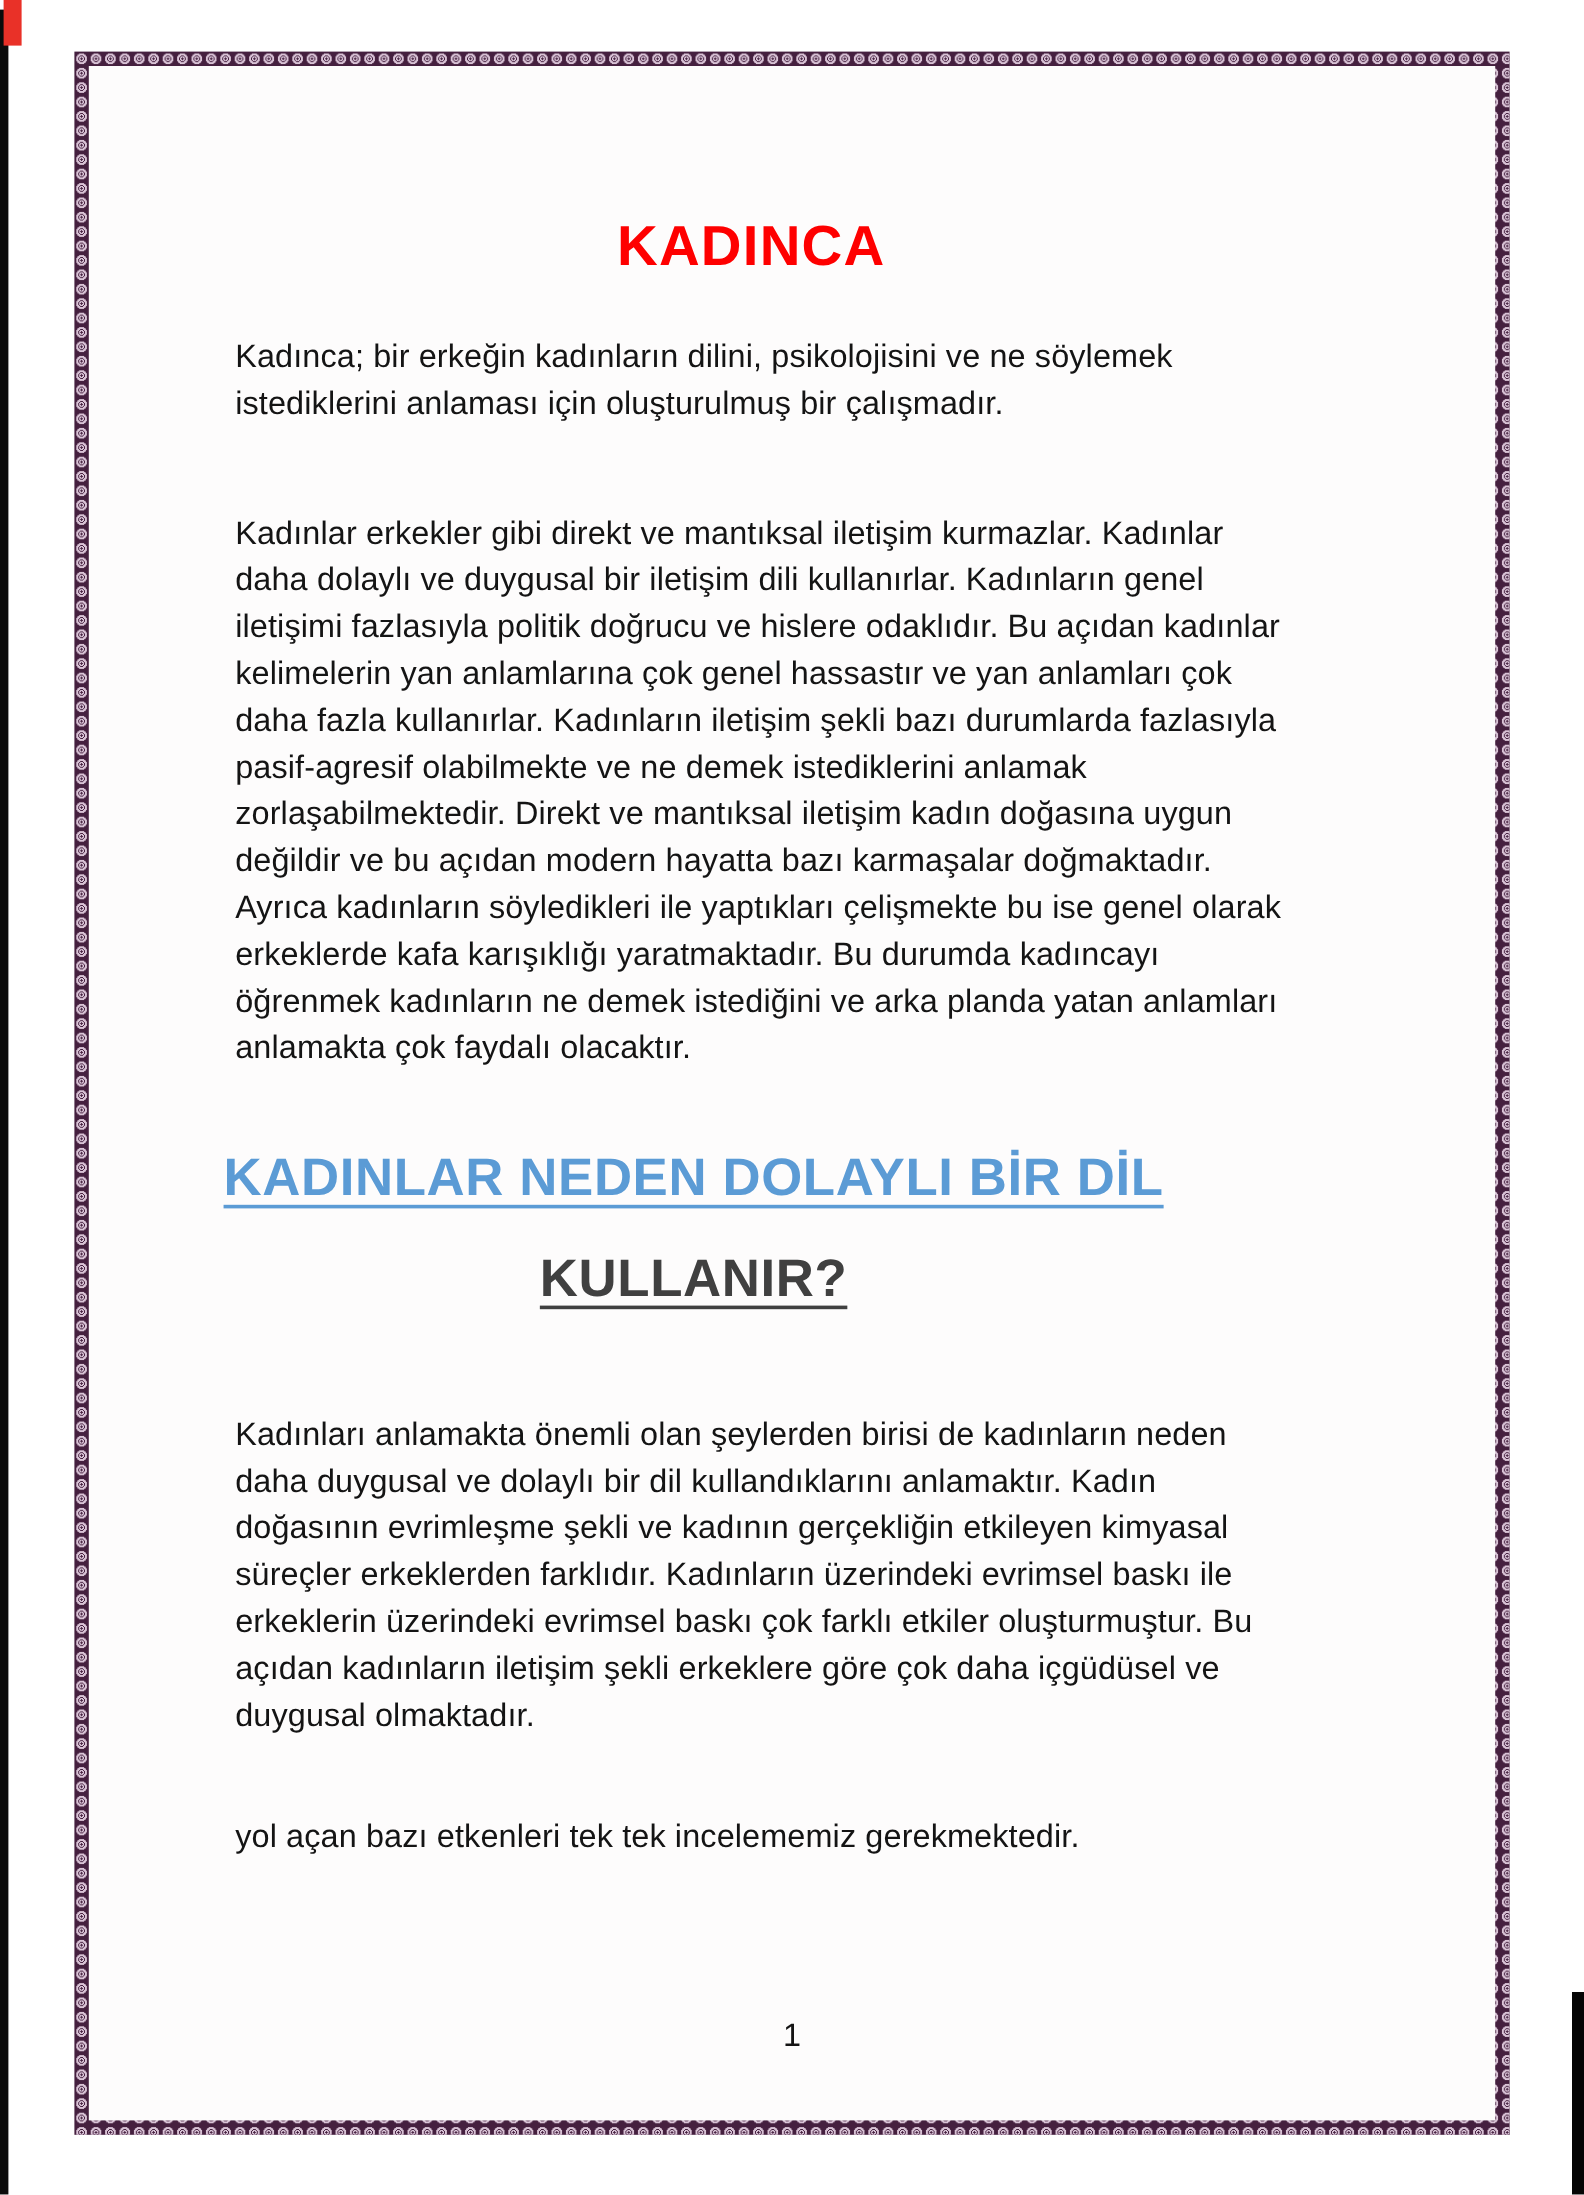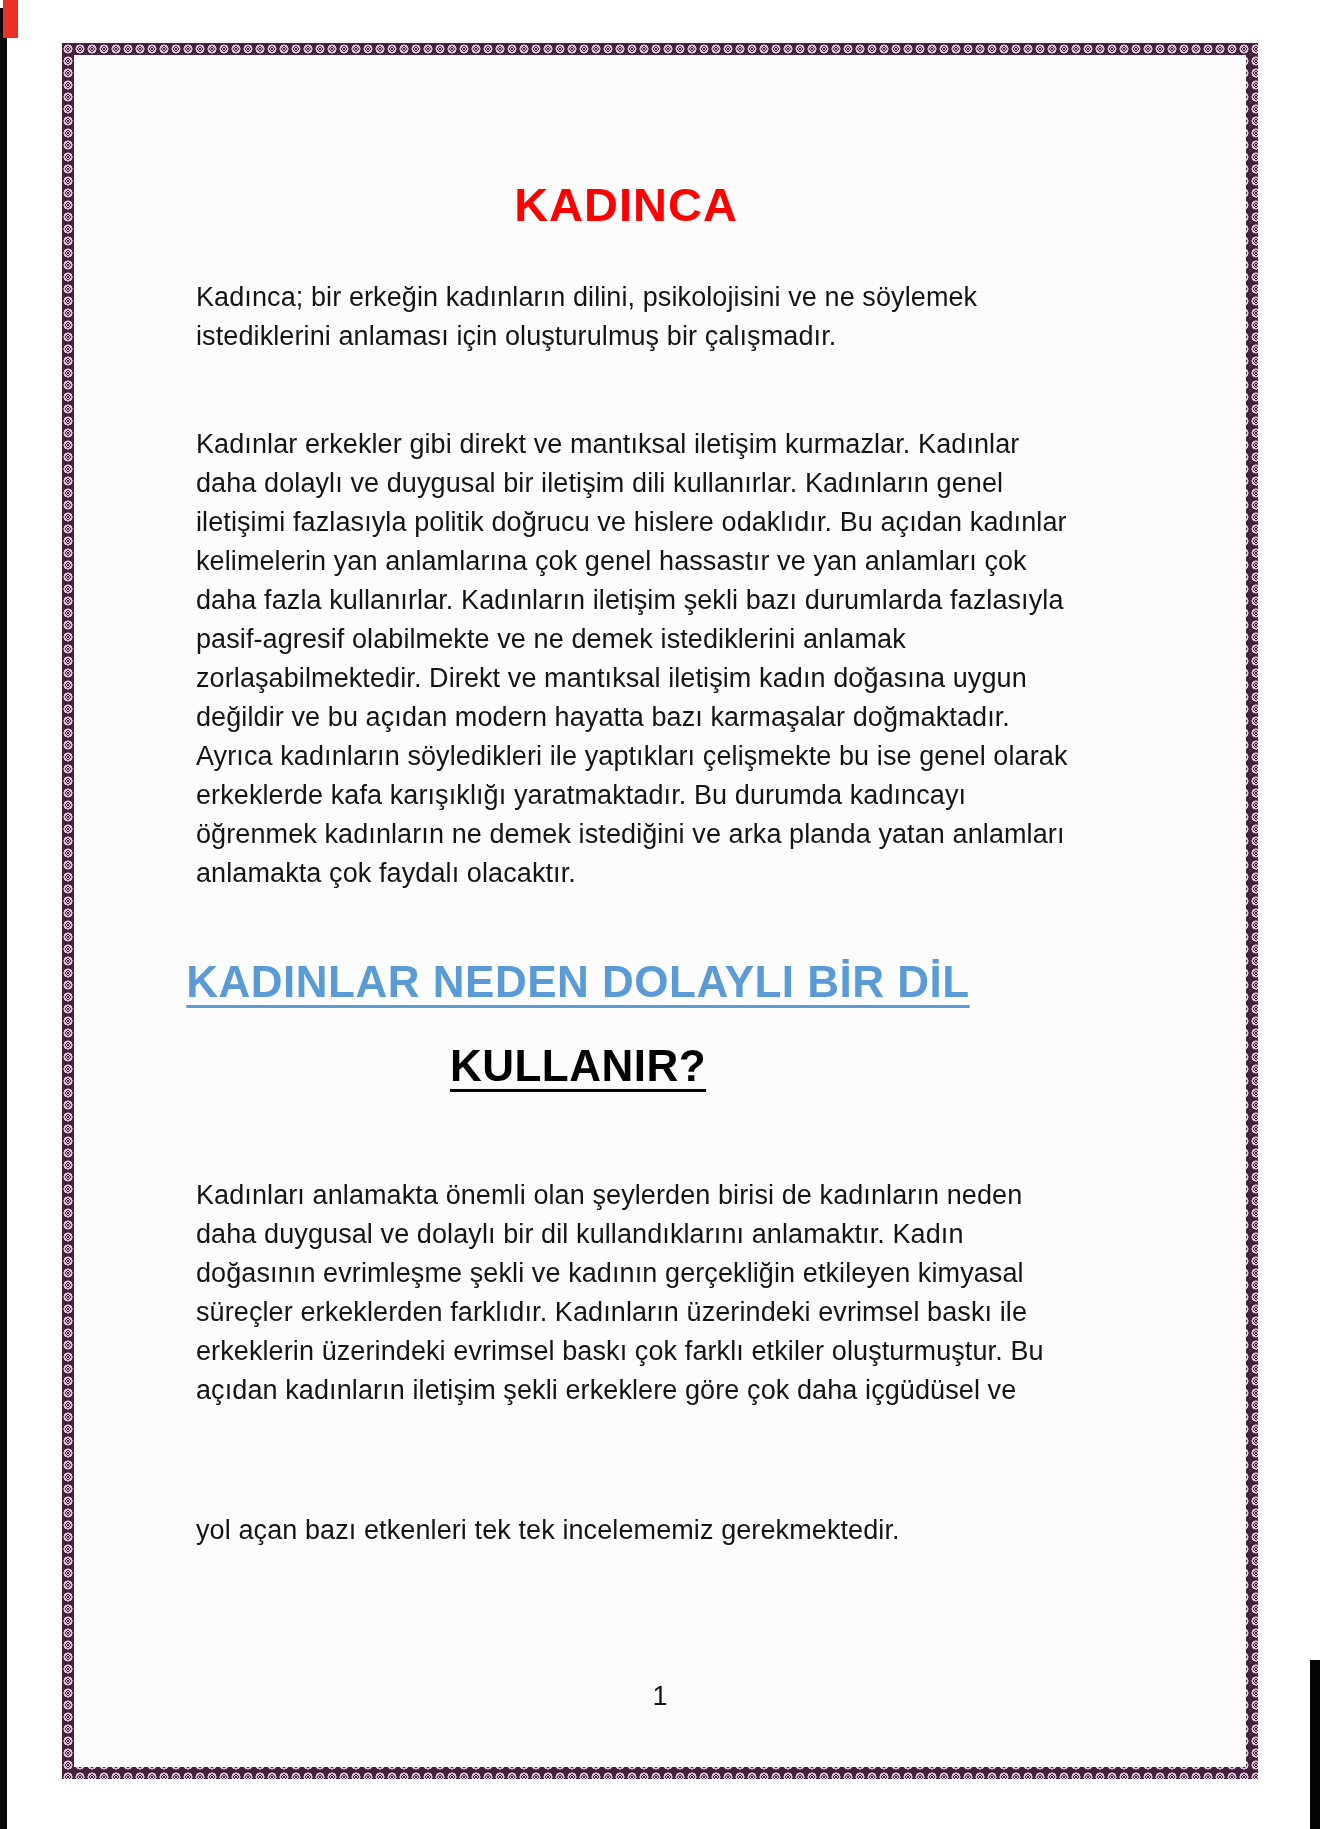--- a/index.html
+++ b/index.html
@@ -109,31 +109,32 @@
       <div class="tline">erkeklerde kafa karışıklığı yaratmaktadır. Bu durumda kadıncayı</div>
       <div class="tline">öğrenmek kadınların ne demek istediğini ve arka planda yatan anlamları</div>
       <div class="tline">anlamakta çok faydalı olacaktır.</div>
     </div>
 
   <div class="section-heading">
     <div class="hline">
       <span style="color: rgb(91, 155, 213);">KADINLAR NEDEN DOLAYLI BİR DİL</span>
     </div>
     <div class="hline">
-      <span style="color: #000000;">KULLANIR?</span>
+      <span style="color: #404040;">KULLANIR?</span>
     </div>
   </div>
 
   <div class="para p3">
       <div class="tline">Kadınları anlamakta önemli olan şeylerden birisi de kadınların neden</div>
       <div class="tline">daha duygusal ve dolaylı bir dil kullandıklarını anlamaktır. Kadın</div>
       <div class="tline">doğasının evrimleşme şekli ve kadının gerçekliğin etkileyen kimyasal</div>
       <div class="tline">süreçler erkeklerden farklıdır. Kadınların üzerindeki evrimsel baskı ile</div>
       <div class="tline">erkeklerin üzerindeki evrimsel baskı çok farklı etkiler oluşturmuştur. Bu</div>
       <div class="tline">açıdan kadınların iletişim şekli erkeklere göre çok daha içgüdüsel ve</div>
+      <div class="tline">duygusal olmaktadır.</div>
     </div>
 
   <div class="para p4">
       <div class="tline">yol açan bazı etkenleri tek tek incelememiz gerekmektedir.</div>
     </div>
 
   <div class="page-number">1</div>
 
 </div>
 

